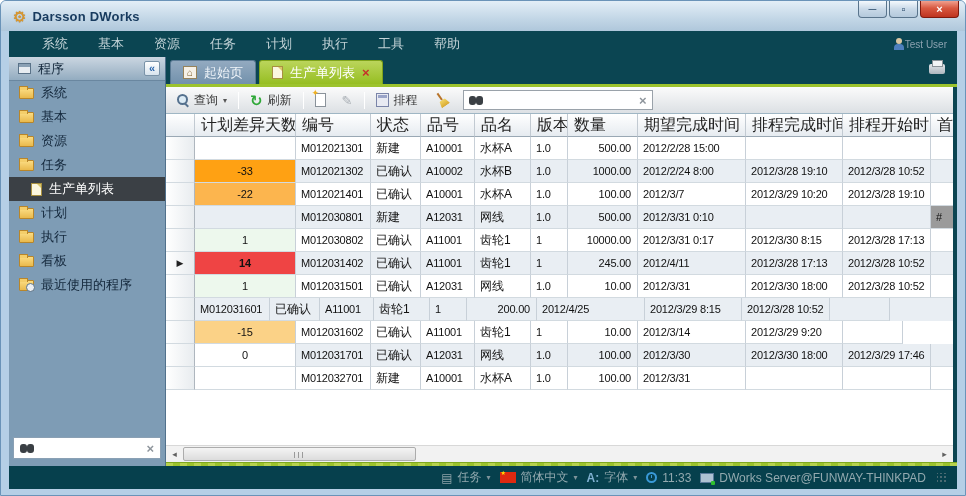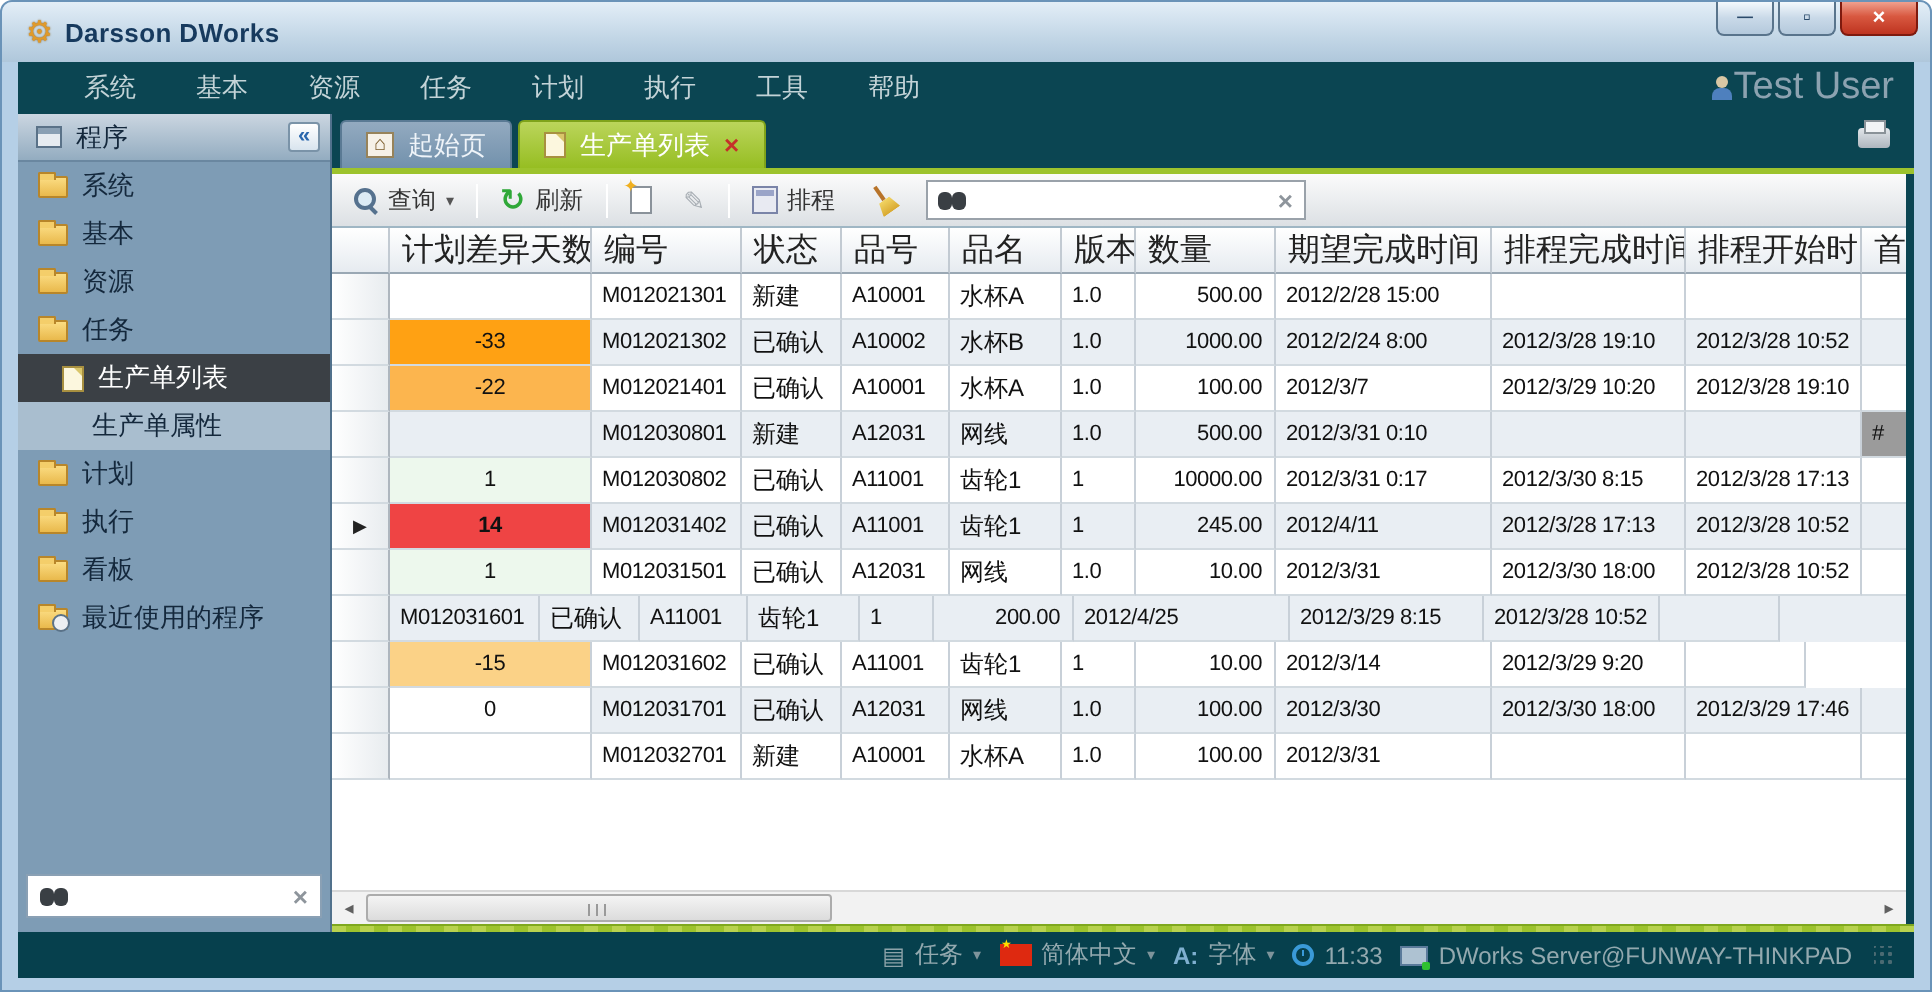--- a/index.html
+++ b/index.html
@@ -14,21 +14,21 @@
   .winbtns { margin-left:auto; display:flex; gap:2px; align-self:flex-start; }
   .wbtn { width:29px; height:17px; border:1px solid #59748C; border-top:none; border-radius:0 0 4px 4px; display:flex; align-items:center; justify-content:center; font-size:11px; color:#2A4A6A; background:linear-gradient(#F4F9FD,#C9D9E8 50%,#B4C9DC); cursor:pointer; }
   .wbtn.close { width:39px; background:linear-gradient(#F0A08E,#D85840 45%,#BE3420); color:#FFF; border-color:#7E1A0E; font-weight:bold; }
 
   
   .app { margin:0 8px 8px; height:458px; background:#0B4552; display:flex; flex-direction:column; }
 
   .menubar { height:26px; background:#0B4552; display:flex; align-items:center; padding:0 10px 0 18px; }
   .menu-items { display:flex; }
   .menu-item { color:#C3D3D7; font-size:13px; padding:4px 15px; cursor:pointer; }
-  .user-box { margin-left:auto; display:flex; align-items:center; gap:0; color:#8CA2B0; font-size:19px; cursor:pointer; }
+  .user-box { margin-left:auto; display:flex; align-items:center; gap:0; color:#8CA2B0; font-size:10px; cursor:pointer; }
   .person-icon { width:12px; height:12px; position:relative; display:inline-block; }
   .person-icon::before { content:""; position:absolute; left:3px; top:0; width:6px; height:6px; border-radius:50%; background:#D9C7A4; }
   .person-icon::after { content:""; position:absolute; left:1px; bottom:0; width:10px; height:6px; border-radius:4px 4px 0 0; background:#4E80BE; }
 
   .bodyrow { height:409px; display:flex; }
 
   
   .sidebar { width:157px; background:#7E9CB5; border-right:1px solid #51718C; position:relative; flex:none; }
   .side-header { height:24px; background:linear-gradient(#CBD6E1,#93ACC0); display:flex; align-items:center; padding:0 5px 0 9px; font-size:13px; color:#14283C; gap:7px; border-bottom:1px solid #6A87A0; }
   .window-icon { width:13px; height:11px; background:#E7ECF1; border:1px solid #5A7288; display:inline-block; position:relative; }
@@ -199,24 +199,20 @@
 
     <span class="side-label">任务</span>
   </div>
 
   <div class="side-item t-doc">
 
     <span class="page-icon"></span>
     <span class="side-label">生产单列表</span>
   </div>
 
-  <div class="side-item t-sub">
-
-    <span class="side-label">生产单属性</span>
-  </div>
 
   <div class="side-item t-folder">
     <span class="folder-icon"></span>
 
     <span class="side-label">计划</span>
   </div>
 
   <div class="side-item t-folder">
     <span class="folder-icon"></span>
 

